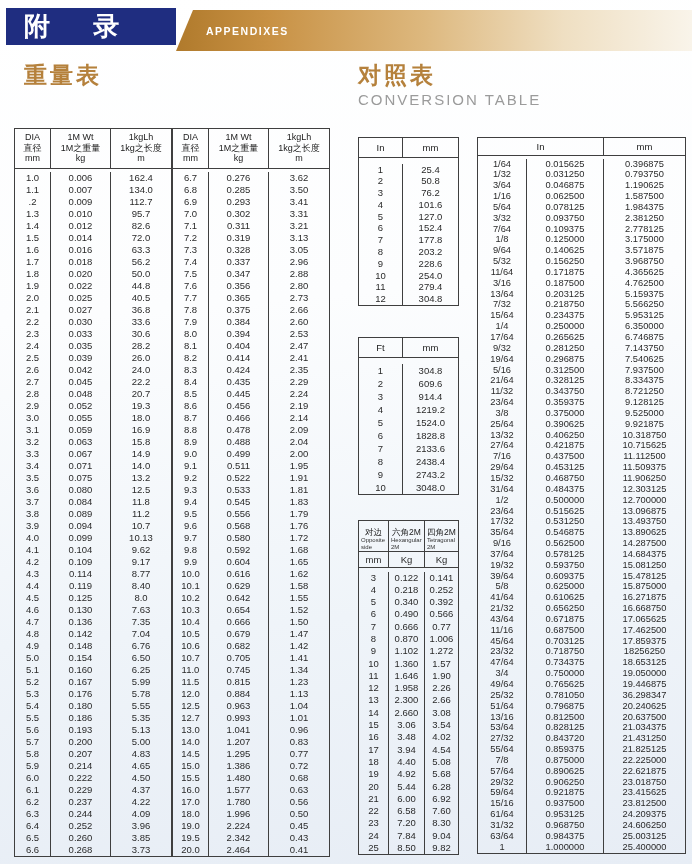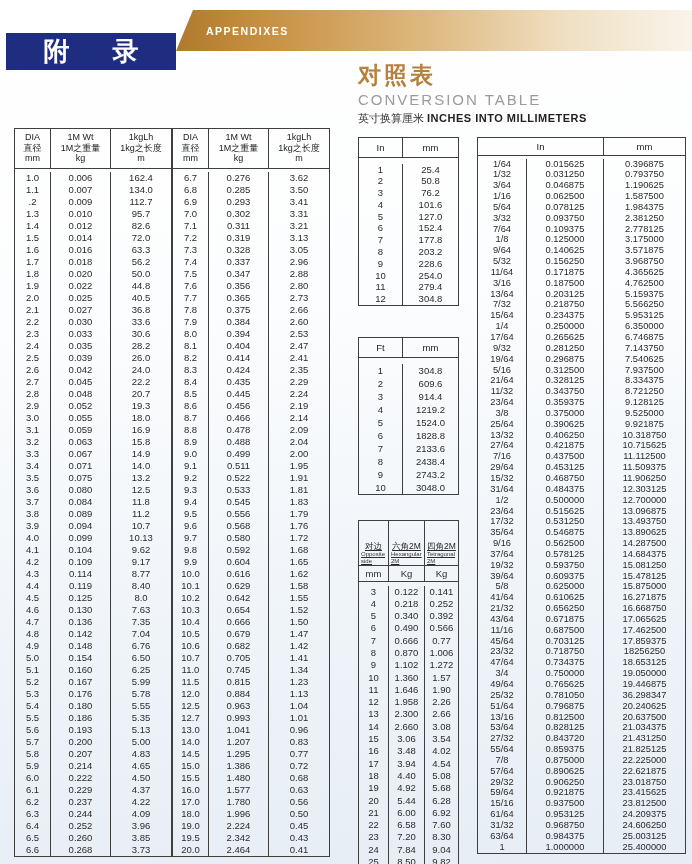--- a/index.html
+++ b/index.html
@@ -5,21 +5,21 @@
   html,body{margin:0;padding:0;}
   body{width:692px;height:864px;}
   .page{
     position:relative;width:692px;height:864px;overflow:hidden;
     font-family:"Liberation Sans",sans-serif;
     background:linear-gradient(175deg,#ffffff 0%,#fcfdfe 35%,#eff4f9 70%,#e7edf5 100%);
   }
   
   .hdr-blue{
     position:absolute;left:6px;top:8px;width:170px;height:37px;
-    background:#1f2d80;display:flex;align-items:center;justify-content:center;margin-top:25px;
+    background:#1f2d80;display:flex;align-items:center;justify-content:flex-start;
   }
   .hdr-blue span{
     color:#fff;font-size:26px;font-weight:bold;letter-spacing:18px;margin-left:18px;
   }
   .hdr-gold{
     position:absolute;left:176px;top:10px;width:516px;height:41px;
     background:linear-gradient(90deg,#b07a2c 0%,#c89144 18%,#ddb87e 48%,#efdfc2 75%,#f9f4ea 100%);
     clip-path:polygon(17px 0,100% 0,100% 100%,0 100%);
     display:flex;align-items:center;
   }
@@ -51,21 +51,21 @@
   #ft-tbl{top:337px;}
   .sm thead th{font-size:9.5px;padding:4px 0;color:#222;}
   .sm tbody td{font-size:9.5px;}
   #in-tbl tbody td{height:11.8px;line-height:11.8px;}
   #ft-tbl tbody td{height:13px;line-height:13px;}
   #in-tbl tbody::before,#ft-tbl tbody::before{height:6px;}
   
   #side-tbl{left:358px;top:520px;width:101px;}
   #side-tbl col:nth-child(1){width:30px;}
   #side-tbl col:nth-child(2){width:36px;}
-  #side-tbl .sh-top th{padding:20px 0 1px;border-bottom:1px solid #3f3f3f;text-decoration:underline;}
+  #side-tbl .sh-top th{padding:6px 0 1px;border-bottom:1px solid #3f3f3f;}
   .sh-cn{display:block;font-size:8.5px;line-height:10px;color:#222;}
   .sh-en{display:block;font-size:6px;line-height:6.5px;white-space:pre-line;color:#333;text-align:left;padding-left:2px;}
   #side-tbl .sh-sub th{font-size:9.5px;padding:2px 0;}
   #side-tbl tbody td{font-size:9.5px;height:12.3px;line-height:12.3px;}
   
   #fr-tbl{left:477px;top:137px;width:209px;}
   #fr-tbl col:nth-child(1){width:49px;}
   #fr-tbl col:nth-child(2){width:77px;}
   #fr-tbl thead th{font-size:9.5px;padding:3px 0;color:#222;}
   #fr-tbl tbody td{font-size:9.3px;height:10.85px;line-height:10.85px;}
@@ -76,27 +76,24 @@
 
 <div class="page">
 
   <div class="hdr-blue">
     <span>附 录</span>
   </div>
   <div class="hdr-gold">
     <span>APPENDIXES</span>
   </div>
 
+  <div class="sec-title" style="left:24px;top:60px;">重量表</div>
 
   <div class="sec-title" style="left:358px;top:60px;">对照表</div>
   <div class="sec-sub" style="left:358px;top:91px;">CONVERSION TABLE</div>
-  <div class="sec-note" style="left:358px;top:111px;">
-    <span>英寸换算厘米</span>
-    <b>INCHES INTO MILLIMETERS</b>
-  </div>
 
   <table class="tbl wt" id="wt1">
     <colgroup>
         <col>
         <col>
         <col>
       </colgroup>
     <thead>
         <tr>
       <th>DIA

